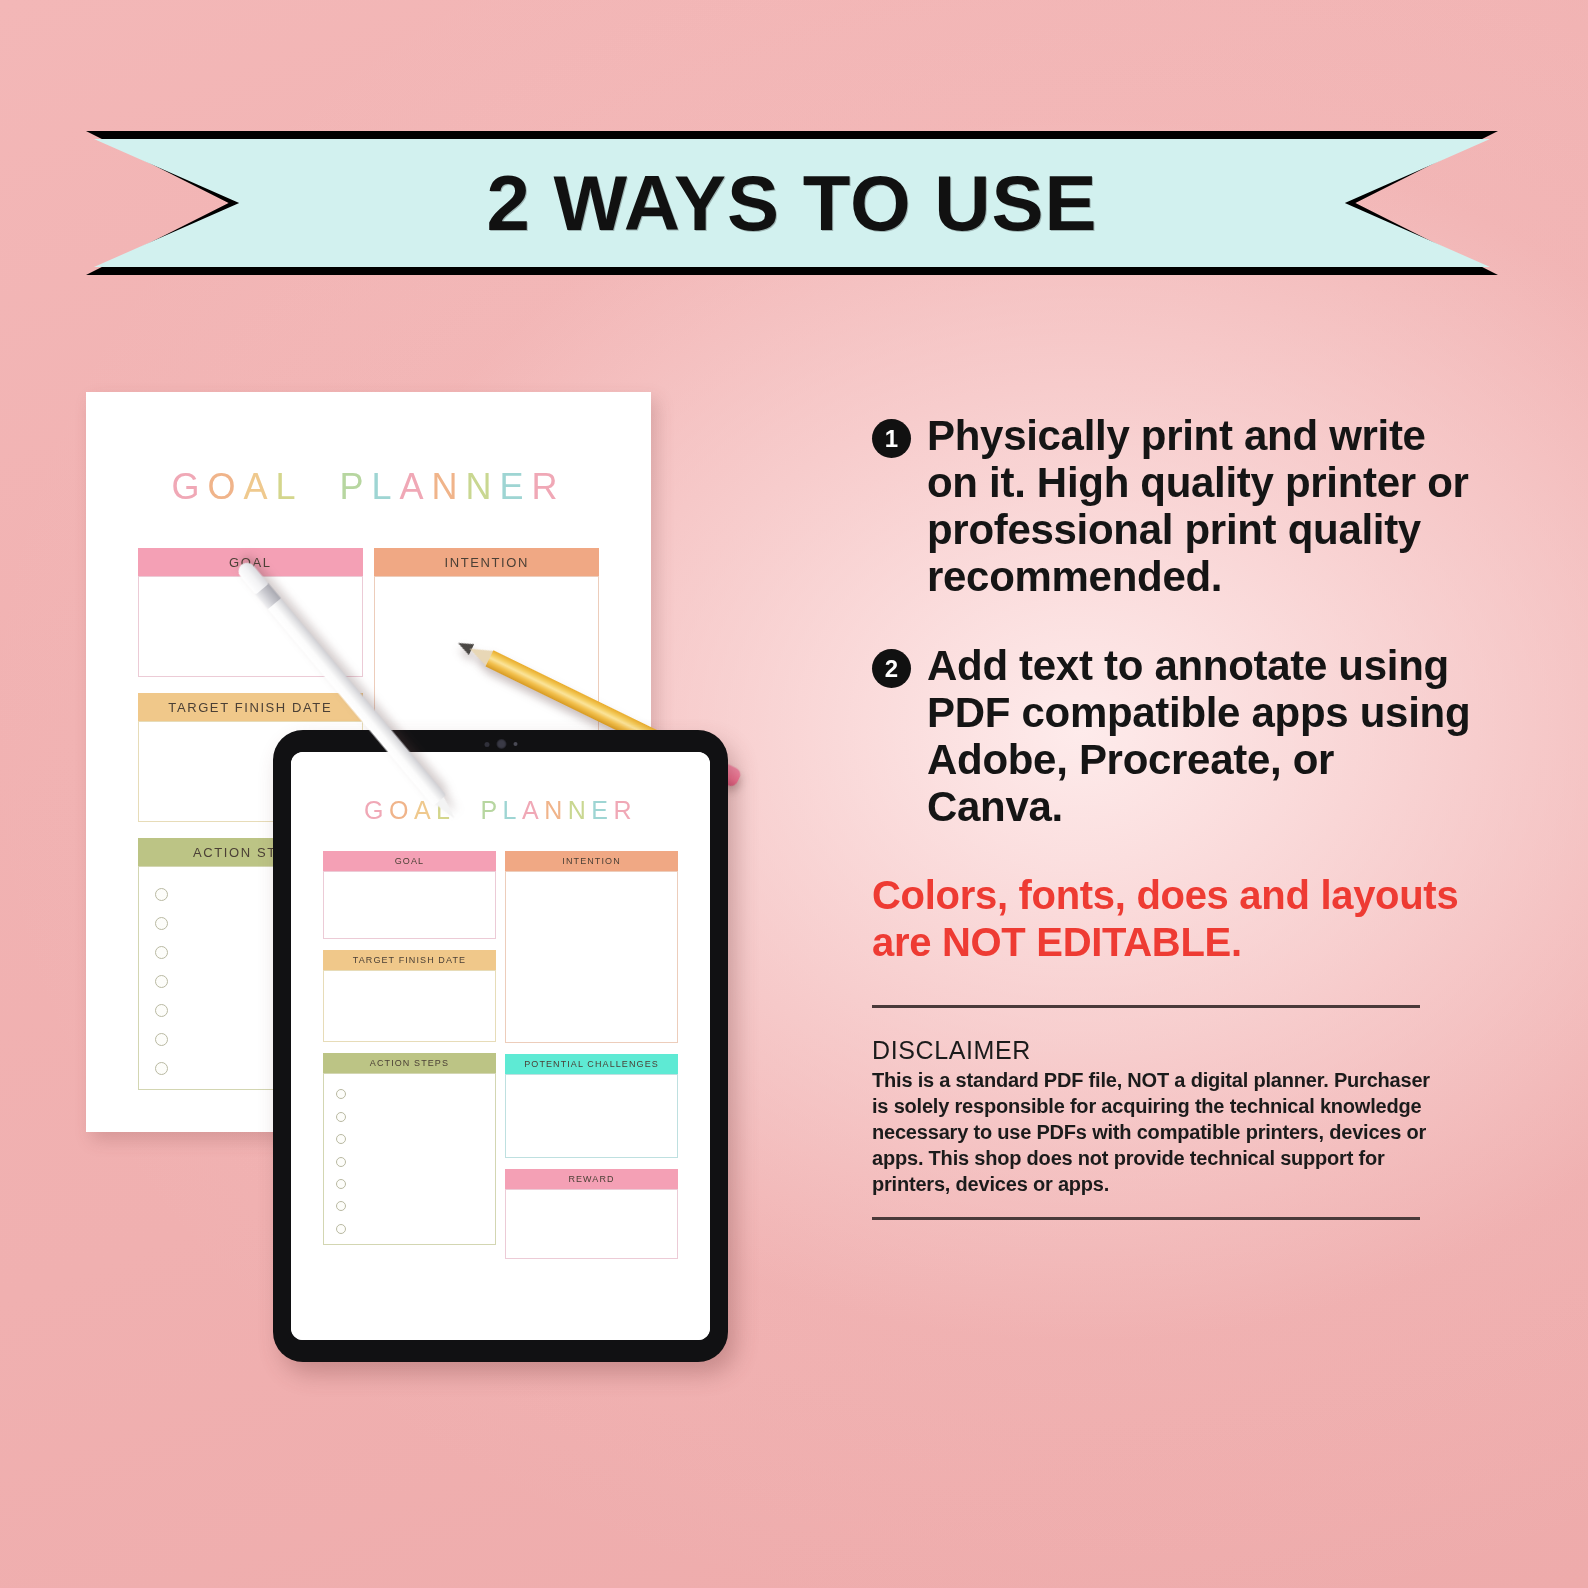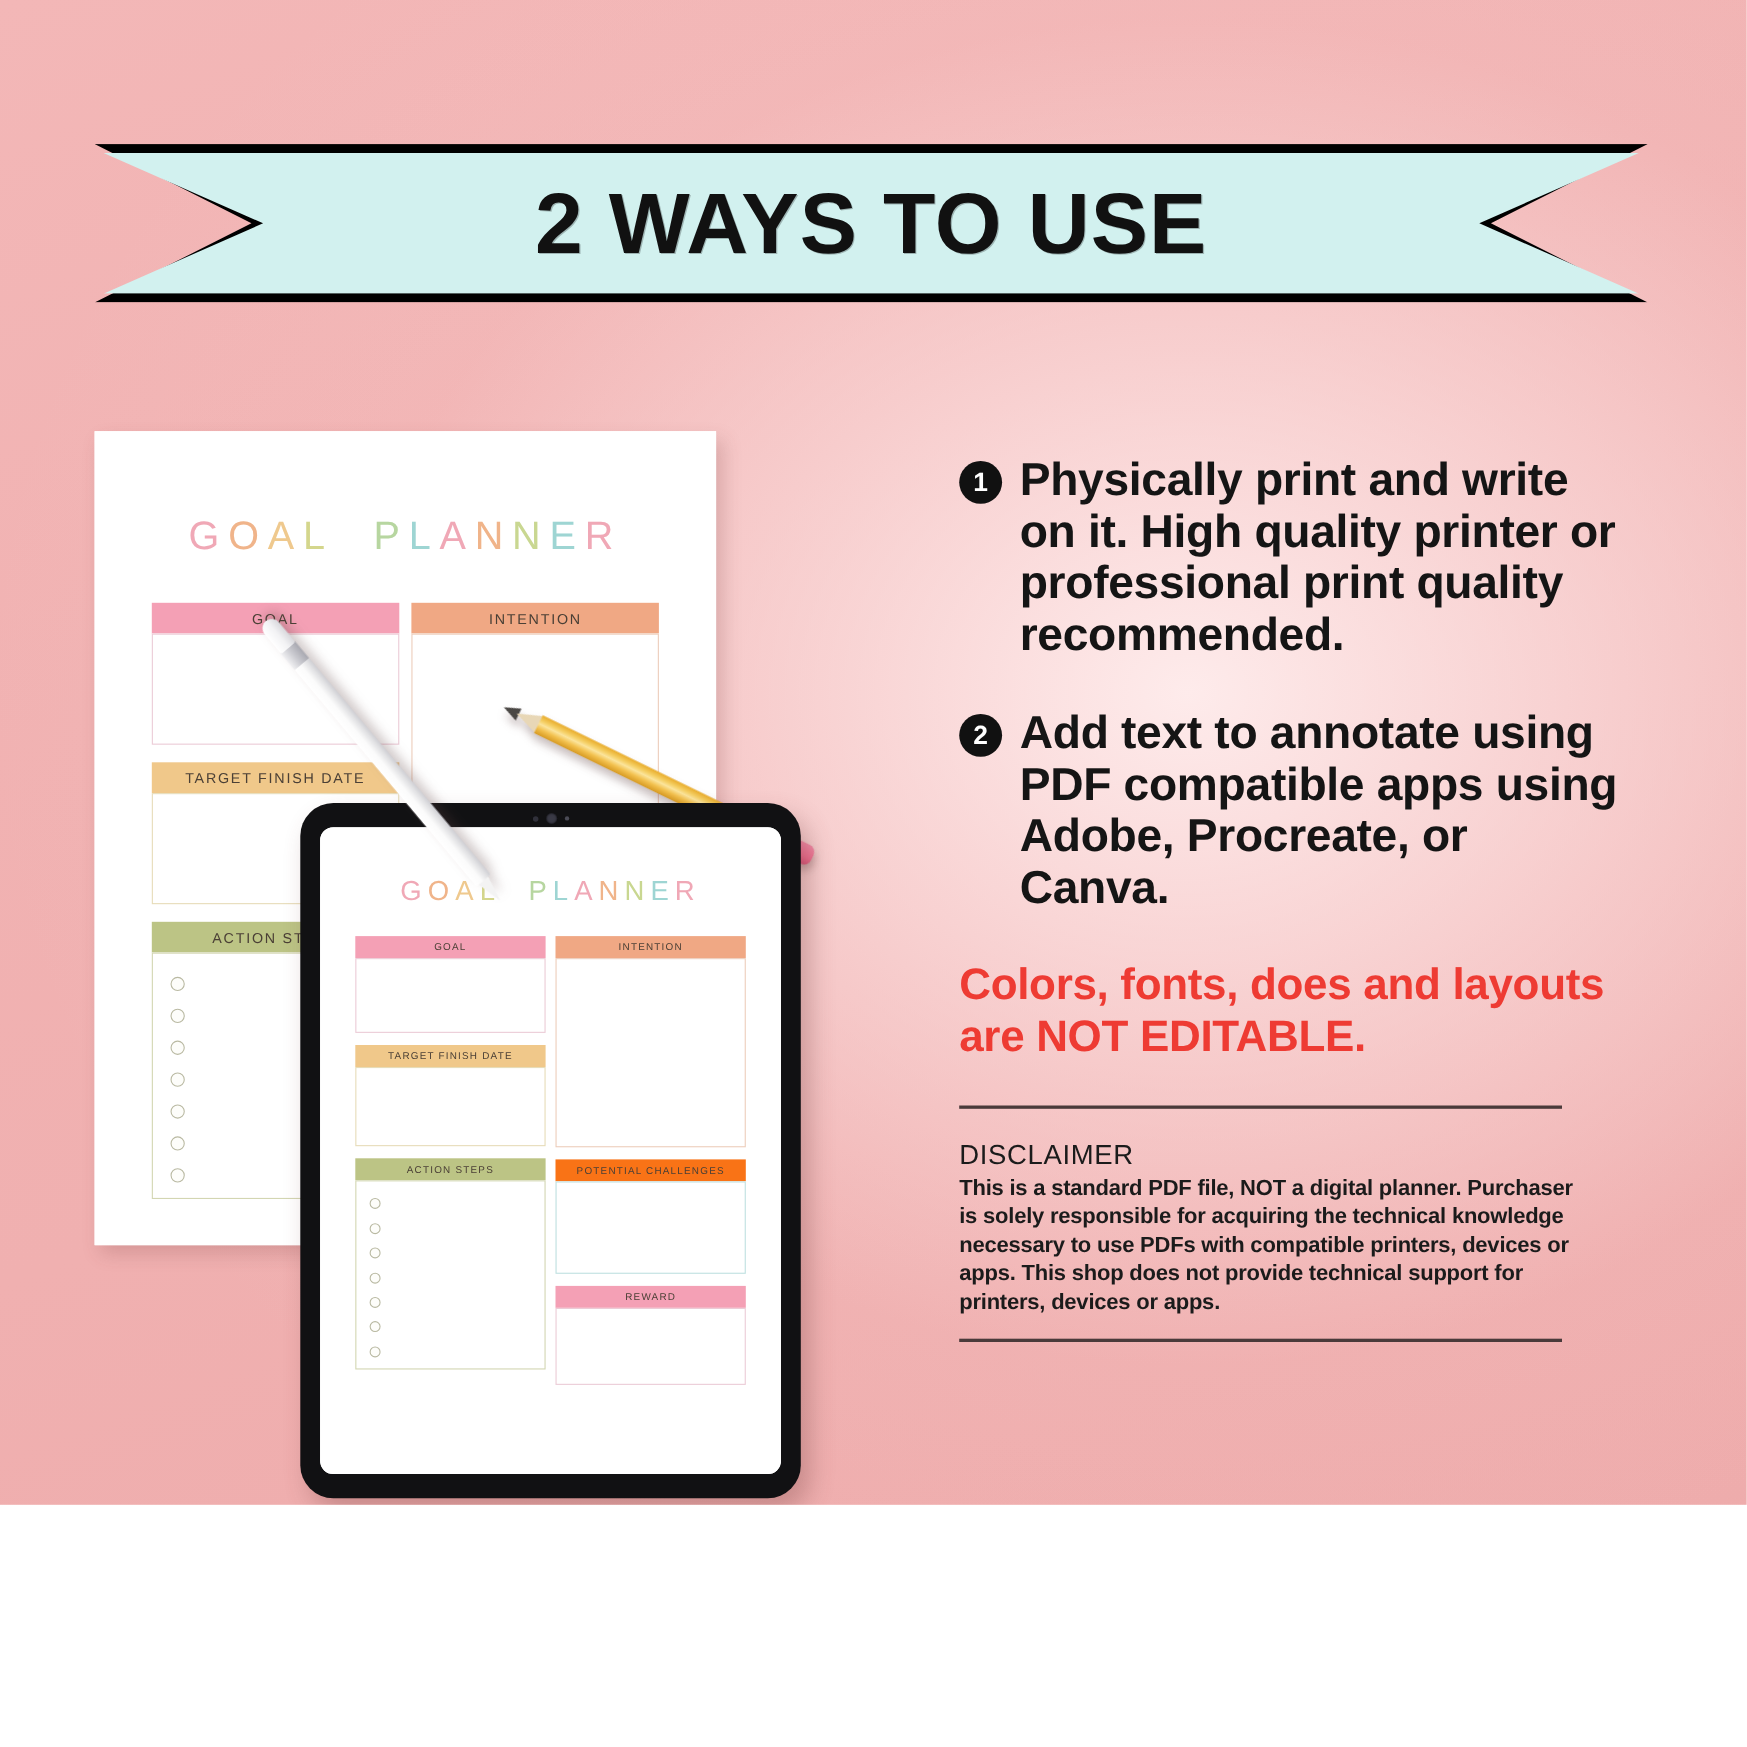--- a/index.html
+++ b/index.html
@@ -10,21 +10,21 @@
     width: 1588px;
     height: 1588px;
     font-family: "Liberation Sans", sans-serif;
     overflow: hidden;
   }
 
   
   #page {
     position: relative;
     width: 1588px;
-    height: 1368px;
+    height: 1588px;
     background:
       radial-gradient(ellipse 1100px 900px at 68% 46%,
         rgba(255,240,240,0.92) 0%,
         rgba(252,226,226,0.55) 38%,
         rgba(248,206,206,0.12) 68%,
         rgba(240,180,180,0) 100%),
       linear-gradient(160deg, #f3b7b7 0%, #f1b2b2 35%, #f0b0b0 60%, #eeabab 100%);
     overflow: hidden;
   }
 
@@ -425,21 +425,21 @@
                     <span class="bullet"></span>
                     <span class="bullet"></span>
                     <span class="bullet"></span>
                   </div>
               </div>
             </div>
             <div class="col col-right">
               <div class="field-head" style="background: rgb(240, 168, 132);">INTENTION</div>
               <div class="field-body intention-body" style="border: 1px solid rgb(237, 205, 187);"></div>
               <div class="spacer"></div>
-              <div class="field-head" style="background: #f97316;">POTENTIAL CHALLENGES</div>
+              <div class="field-head" style="background: #5eead4;">POTENTIAL CHALLENGES</div>
               <div class="field-body chal-body" style="border: 1px solid rgb(190, 224, 224);"></div>
               <div class="spacer"></div>
               <div class="field-head" style="background: rgb(244, 160, 181);">REWARD</div>
               <div class="field-body reward-body" style="border: 1px solid rgb(236, 203, 214);"></div>
             </div>
           </div>
         </div>
       </div>
     </div>
 

